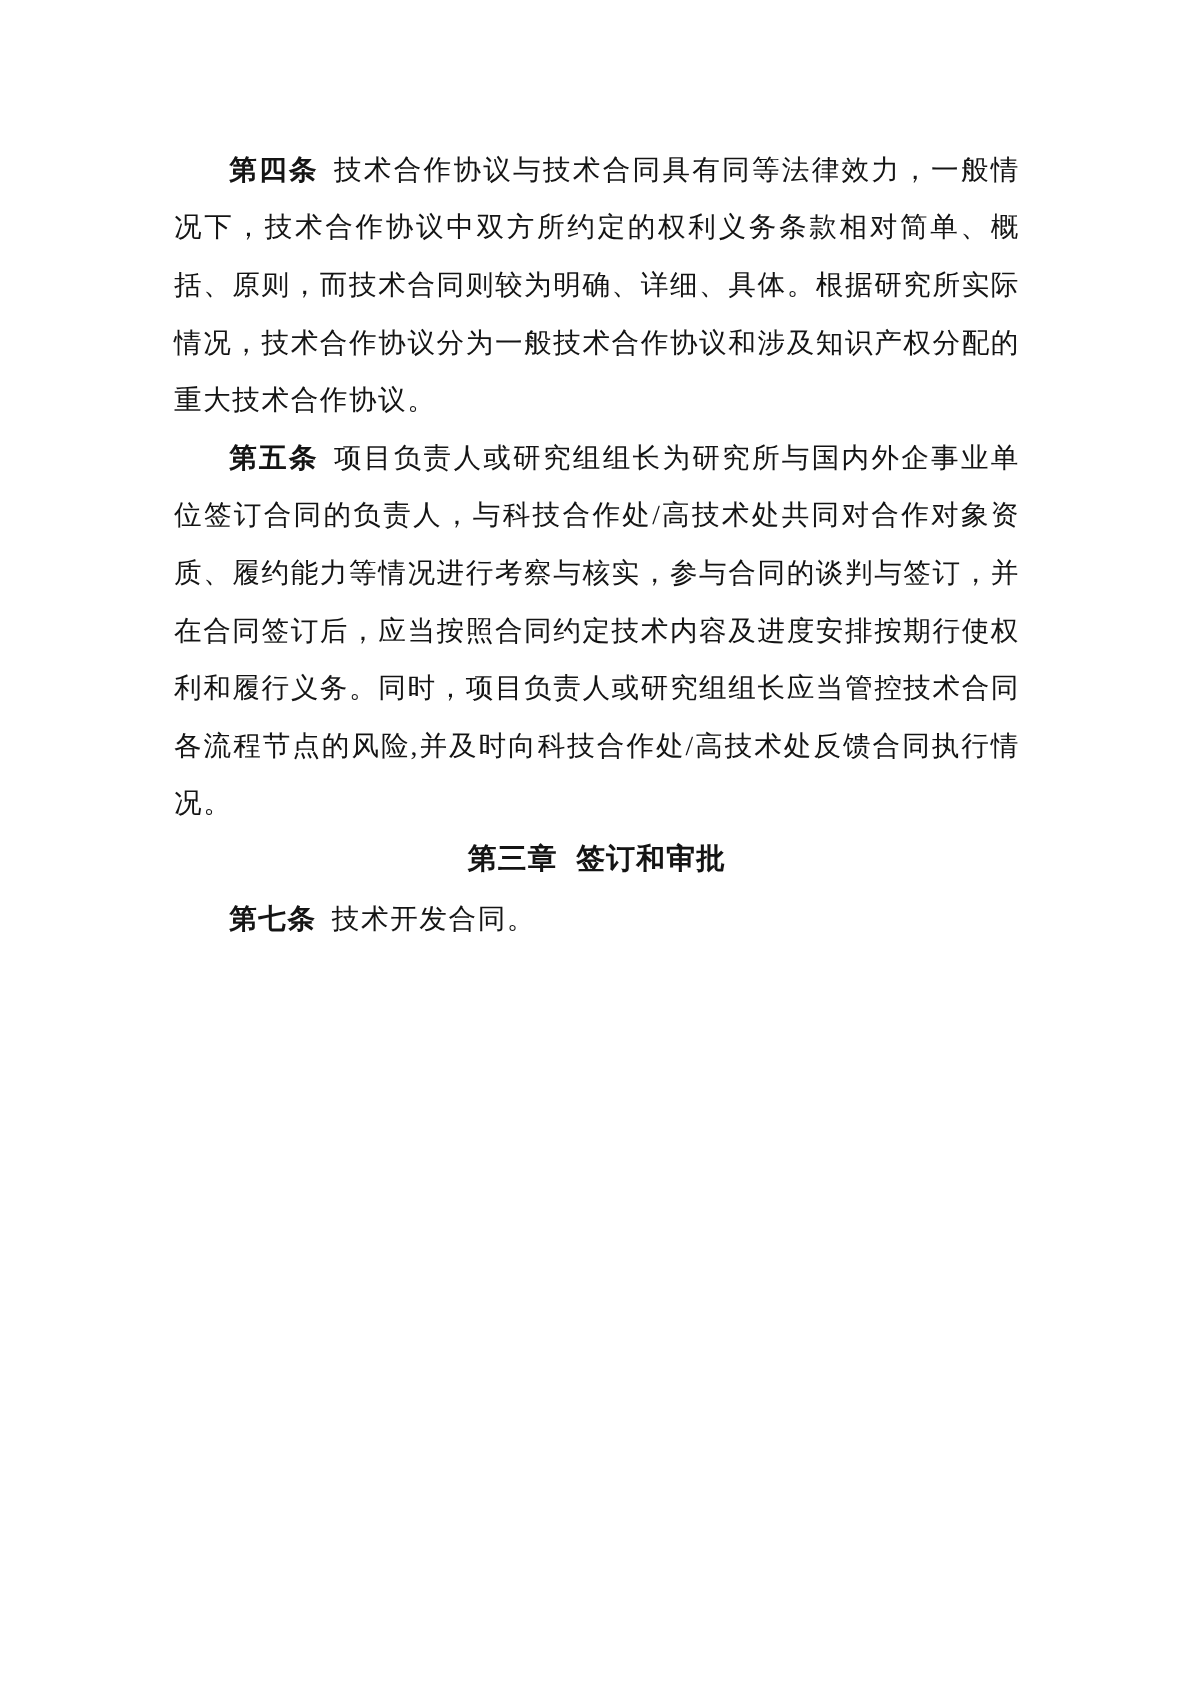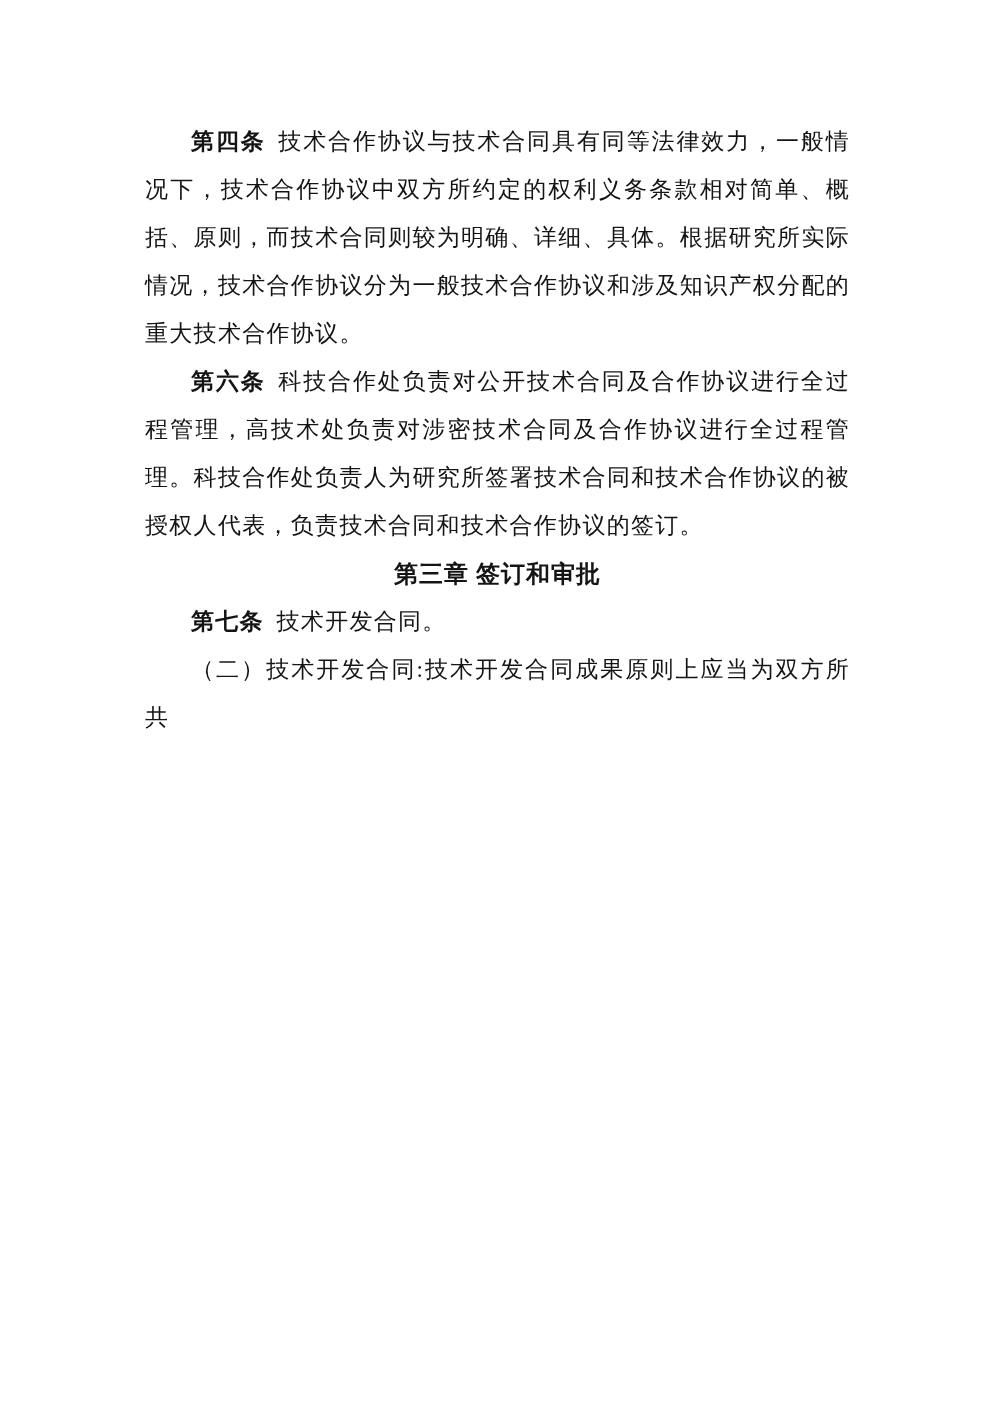--- a/index.html
+++ b/index.html
@@ -28,33 +28,32 @@
   .clause { font-weight: bold; }
   .clause:not(:empty) { margin-right: 0.55em; }
   .heading {
     margin: 0;
     text-indent: 0;
     text-align: center;
     font-weight: bold;
     font-size: 24px;
     line-height: 48px;
     letter-spacing: 1px;
-    font-family: Liberation Serif, serif;
+    font-family: Liberation Mono, monospace;
   }
 </style>
 </head>
 <body>
 
 <div class="page">
 
   <p class="para"><span class="clause">第四条</span><span>技术合作协议与技术合同具有同等法律效力，一般情况下，技术合作协议中双方所约定的权利义务条款相对简单、概括、原则，而技术合同则较为明确、详细、具体。根据研究所实际情况，技术合作协议分为一般技术合作协议和涉及知识产权分配的重大技术合作协议。</span></p>
 
+  <p class="para"><span class="clause">第五条</span><span>项目负责人或研究组组长为研究所与国内外企事业单位签订合同的负责人，与科技合作处/高技术处共同对合作对象资质、履约能力等情况进行考察与核实，参与合同的谈判与签订，并在合同签订后，应当按照合同约定技术内容及进度安排按期行使权利和履行义务。同时，项目负责人或研究组组长应当管控技术合同各流程节点的风险,并及时向科技合作处/高技术处反馈合同执行情况。</span></p>
 
-  <p class="para"><span class="clause">第六条</span><span>科技合作处负责对公开技术合同及合作协议进行全过程管理，高技术处负责对涉密技术合同及合作协议进行全过程管理。科技合作处负责人为研究所签署技术合同和技术合作协议的被授权人代表，负责技术合同和技术合作协议的签订。</span></p>
 
   <h2 class="heading">第三章 签订和审批</h2>
 
   <p class="para"><span class="clause">第七条</span><span>技术开发合同。</span></p>
 
 
-  <p class="para"><span class="clause"></span><span>（二）技术开发合同:技术开发合同成果原则上应当为双方所共</span></p>
 
 </div>
 
 </body></html>

